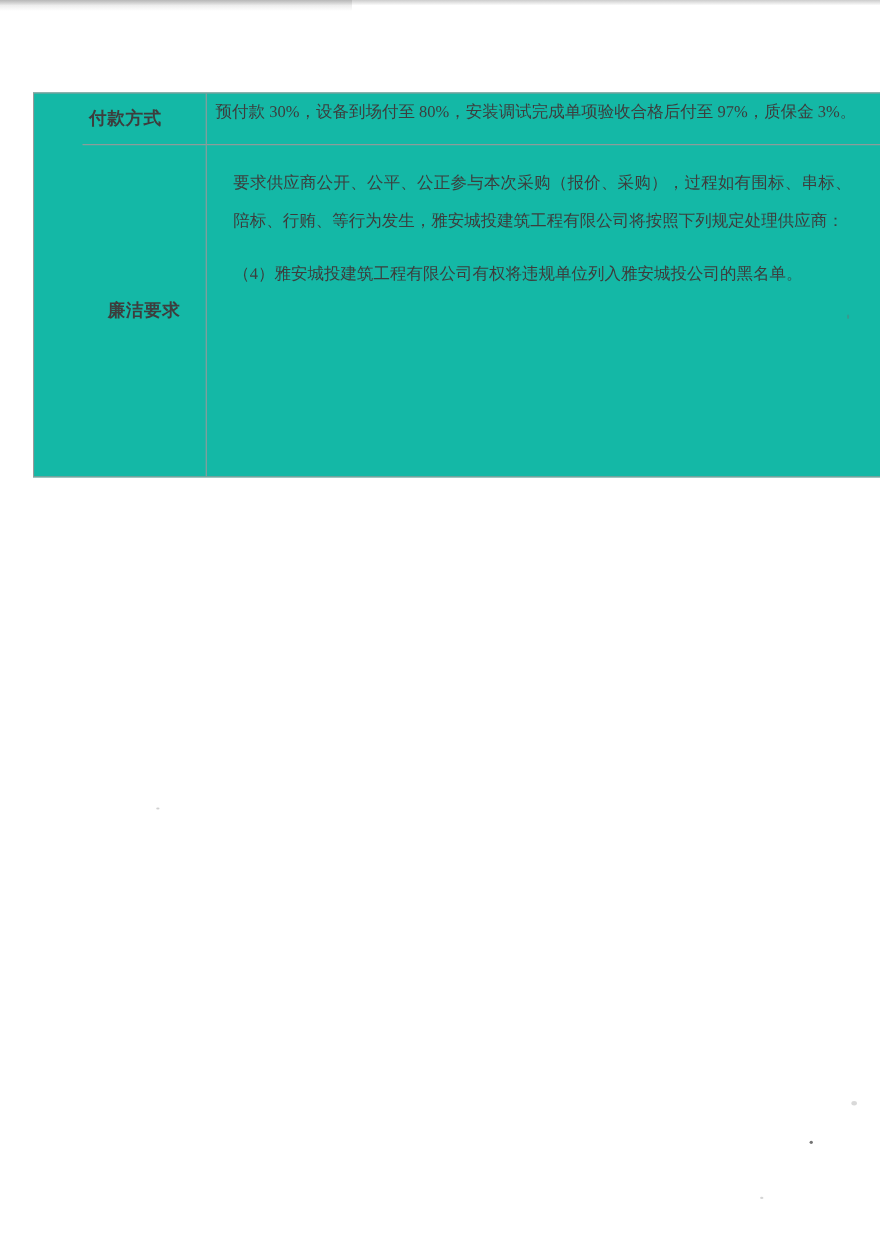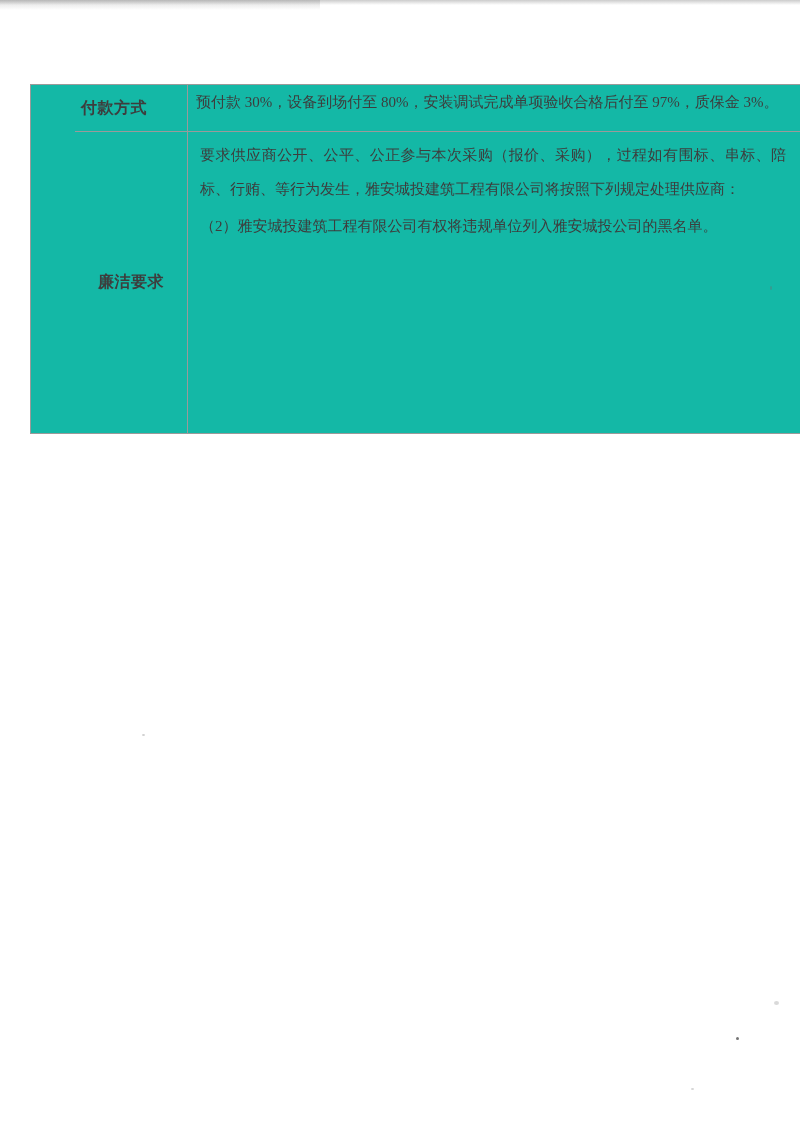--- a/index.html
+++ b/index.html
@@ -82,21 +82,21 @@
     line-height:35px;
     text-align:left;
   }
   .row-integrity{
     height:301px;
   }
   .row-integrity .content-cell{
     padding:3px 12px 0 8px;
   }
   .content-cell p{
-    margin:4px;
+    margin:16px;
   }
   
   .speck{
     position:absolute;
     border-radius:50%;
     pointer-events:none;
   }
   .speck-1{left:142px;top:734px;width:3px;height:2px;background:rgba(120,120,120,.35);}
   .speck-2{left:770px;top:286px;width:2px;height:4px;background:rgba(110,110,110,.4);}
   .speck-3{left:774px;top:1001px;width:5px;height:4px;background:rgba(130,130,130,.3);}
@@ -113,21 +113,21 @@
 
   <div class="t-row row-payment">
     <div class="label-cell label-left">付款方式</div>
     <div class="content-cell">预付款 30%，设备到场付至 80%，安装调试完成单项验收合格后付至 97%，质保金 3%。</div>
   </div>
 
   <div class="t-row row-integrity">
     <div class="label-cell label-center">廉洁要求</div>
     <div class="content-cell">
       <p>要求供应商公开、公平、公正参与本次采购（报价、采购），过程如有围标、串标、陪标、行贿、等行为发生，雅安城投建筑工程有限公司将按照下列规定处理供应商：</p>
-      <p>（2）雅安城投建筑工程有限公司有权将违规单位列入雅安城投公司的黑名单。</p>
+      <p>（4）雅安城投建筑工程有限公司有权将违规单位列入雅安城投公司的黑名单。</p>
     </div>
   </div>
 
 </div>
 
 <div class="speck speck-1"></div>
 <div class="speck speck-2"></div>
 <div class="speck speck-3"></div>
 <div class="speck speck-4"></div>
 <div class="speck speck-5"></div>

